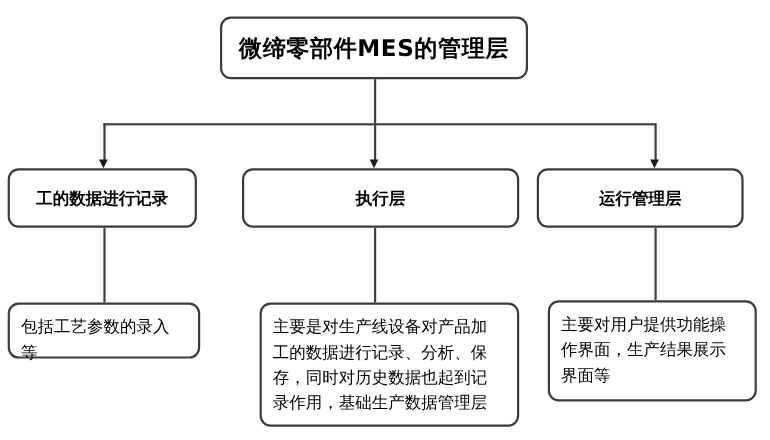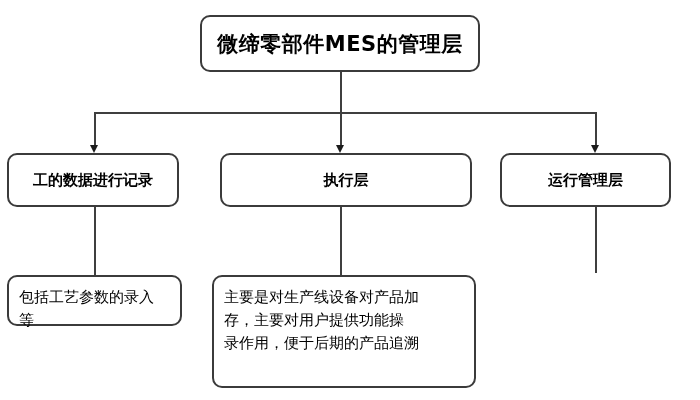--- a/index.html
+++ b/index.html
@@ -57,33 +57,39 @@
   <div class="arrow-down" style="left:90px;top:145px;"></div>
   <div class="arrow-down" style="left:336px;top:145px;"></div>
   <div class="arrow-down" style="left:591px;top:145px;"></div>
 
   <div class="node header layer" style="left:7px;top:153px;width:172px;height:54px;">
     <span>工的数据进行记录</span>
   </div>
   <div class="node header layer" style="left:220px;top:153px;width:252px;height:54px;">
     <span>执行层</span>
   </div>
-  <div class="node header layer" style="left:500px;top:153px;width:171px;height:54px;">
+  <div class="node header layer" style="left:488px;top:153px;width:188px;height:54px;">
     <span>运行管理层</span>
   </div>
 
   <div class="vline" style="left:94px;top:207px;height:68px;"></div>
   <div class="vline" style="left:340px;top:207px;height:68px;"></div>
   <div class="vline" style="left:595px;top:207px;height:66px;"></div>
 
   <div class="node desc" style="left:7px;top:275px;width:175px;height:51px;">
     <div>包括工艺参数的录入</div>
     <div>等</div>
   </div>
 
-  <div class="node desc" style="left:212px;top:275px;width:264px;height:113px;">
+  <div class="node desc" style="left:236px;top:275px;width:236px;height:113px;">
     <div>主要是对生产线设备对产品加</div>
-    <div>存，主要对用户提供功能操</div>
-    <div>录作用，便于后期的产品追溯</div>
+    <div>工的数据进行记录、分析、保</div>
+    <div>存，同时对历史数据也起到记</div>
+    <div>录作用，基础生产数据管理层</div>
   </div>
 
+  <div class="node desc" style="left:498px;top:273px;width:190px;height:92px;">
+    <div>主要对用户提供功能操</div>
+    <div>作界面，生产结果展示</div>
+    <div>界面等</div>
+  </div>
 
 </div>
 
 </body></html>

